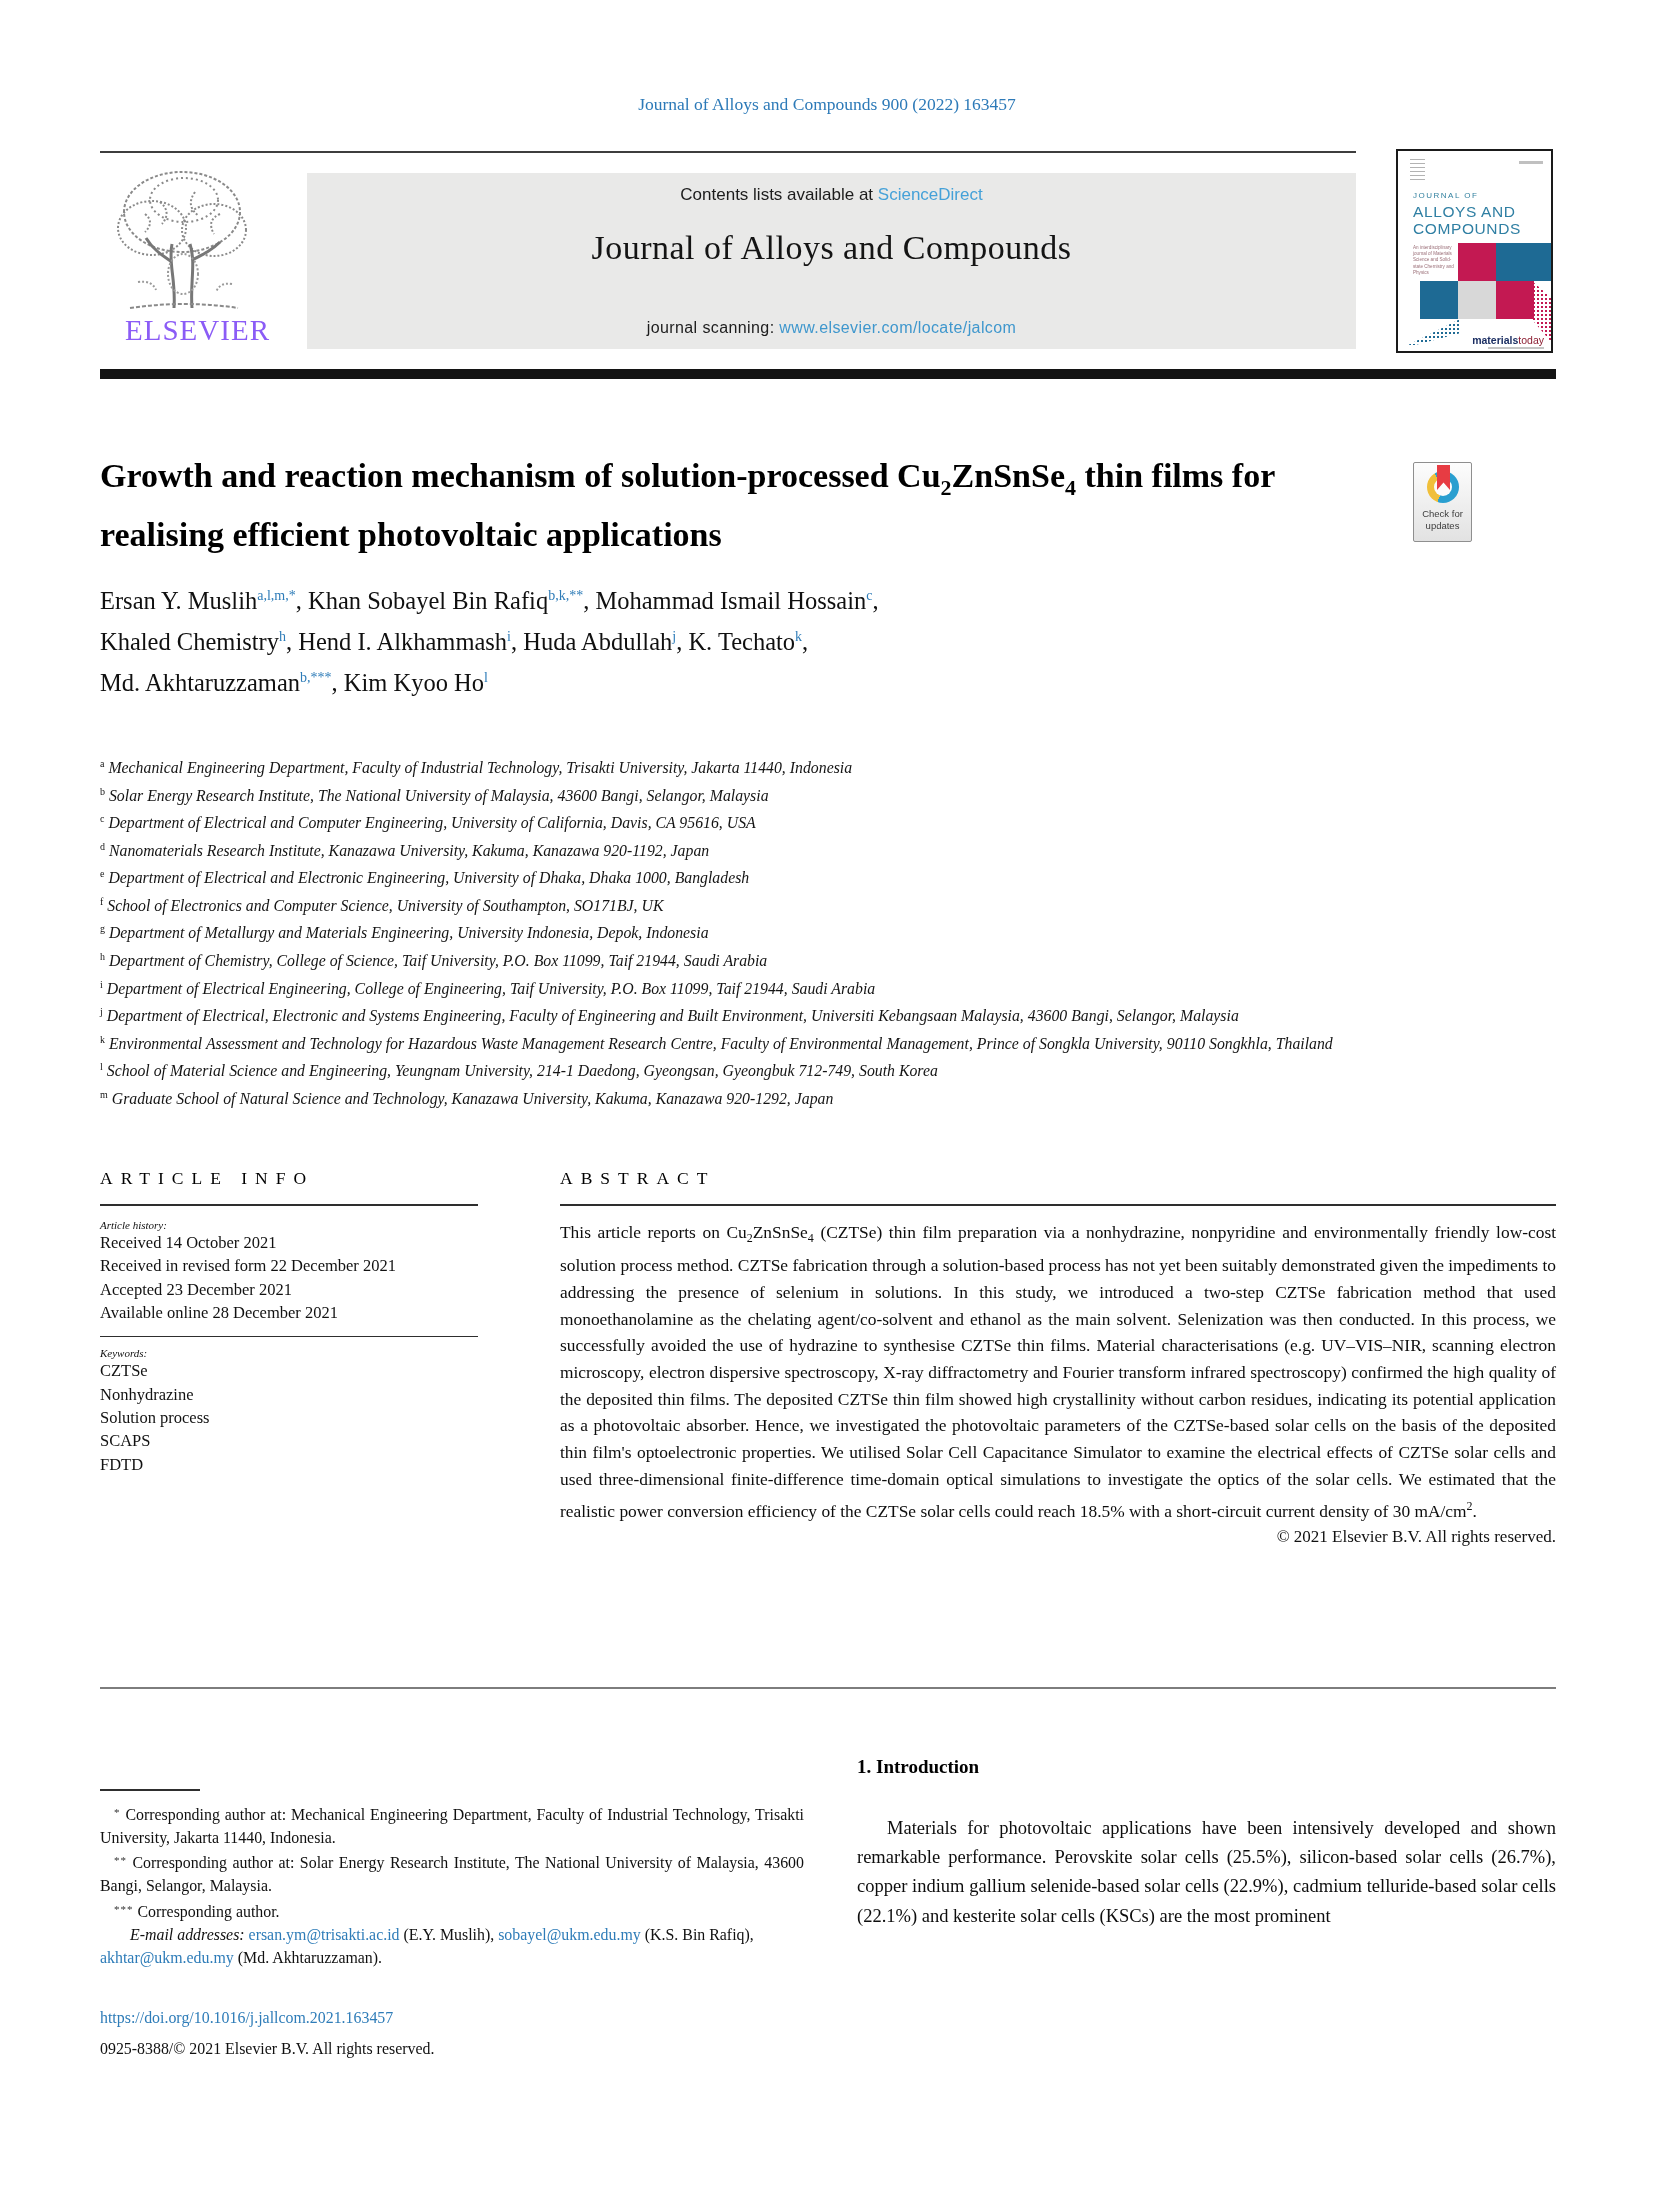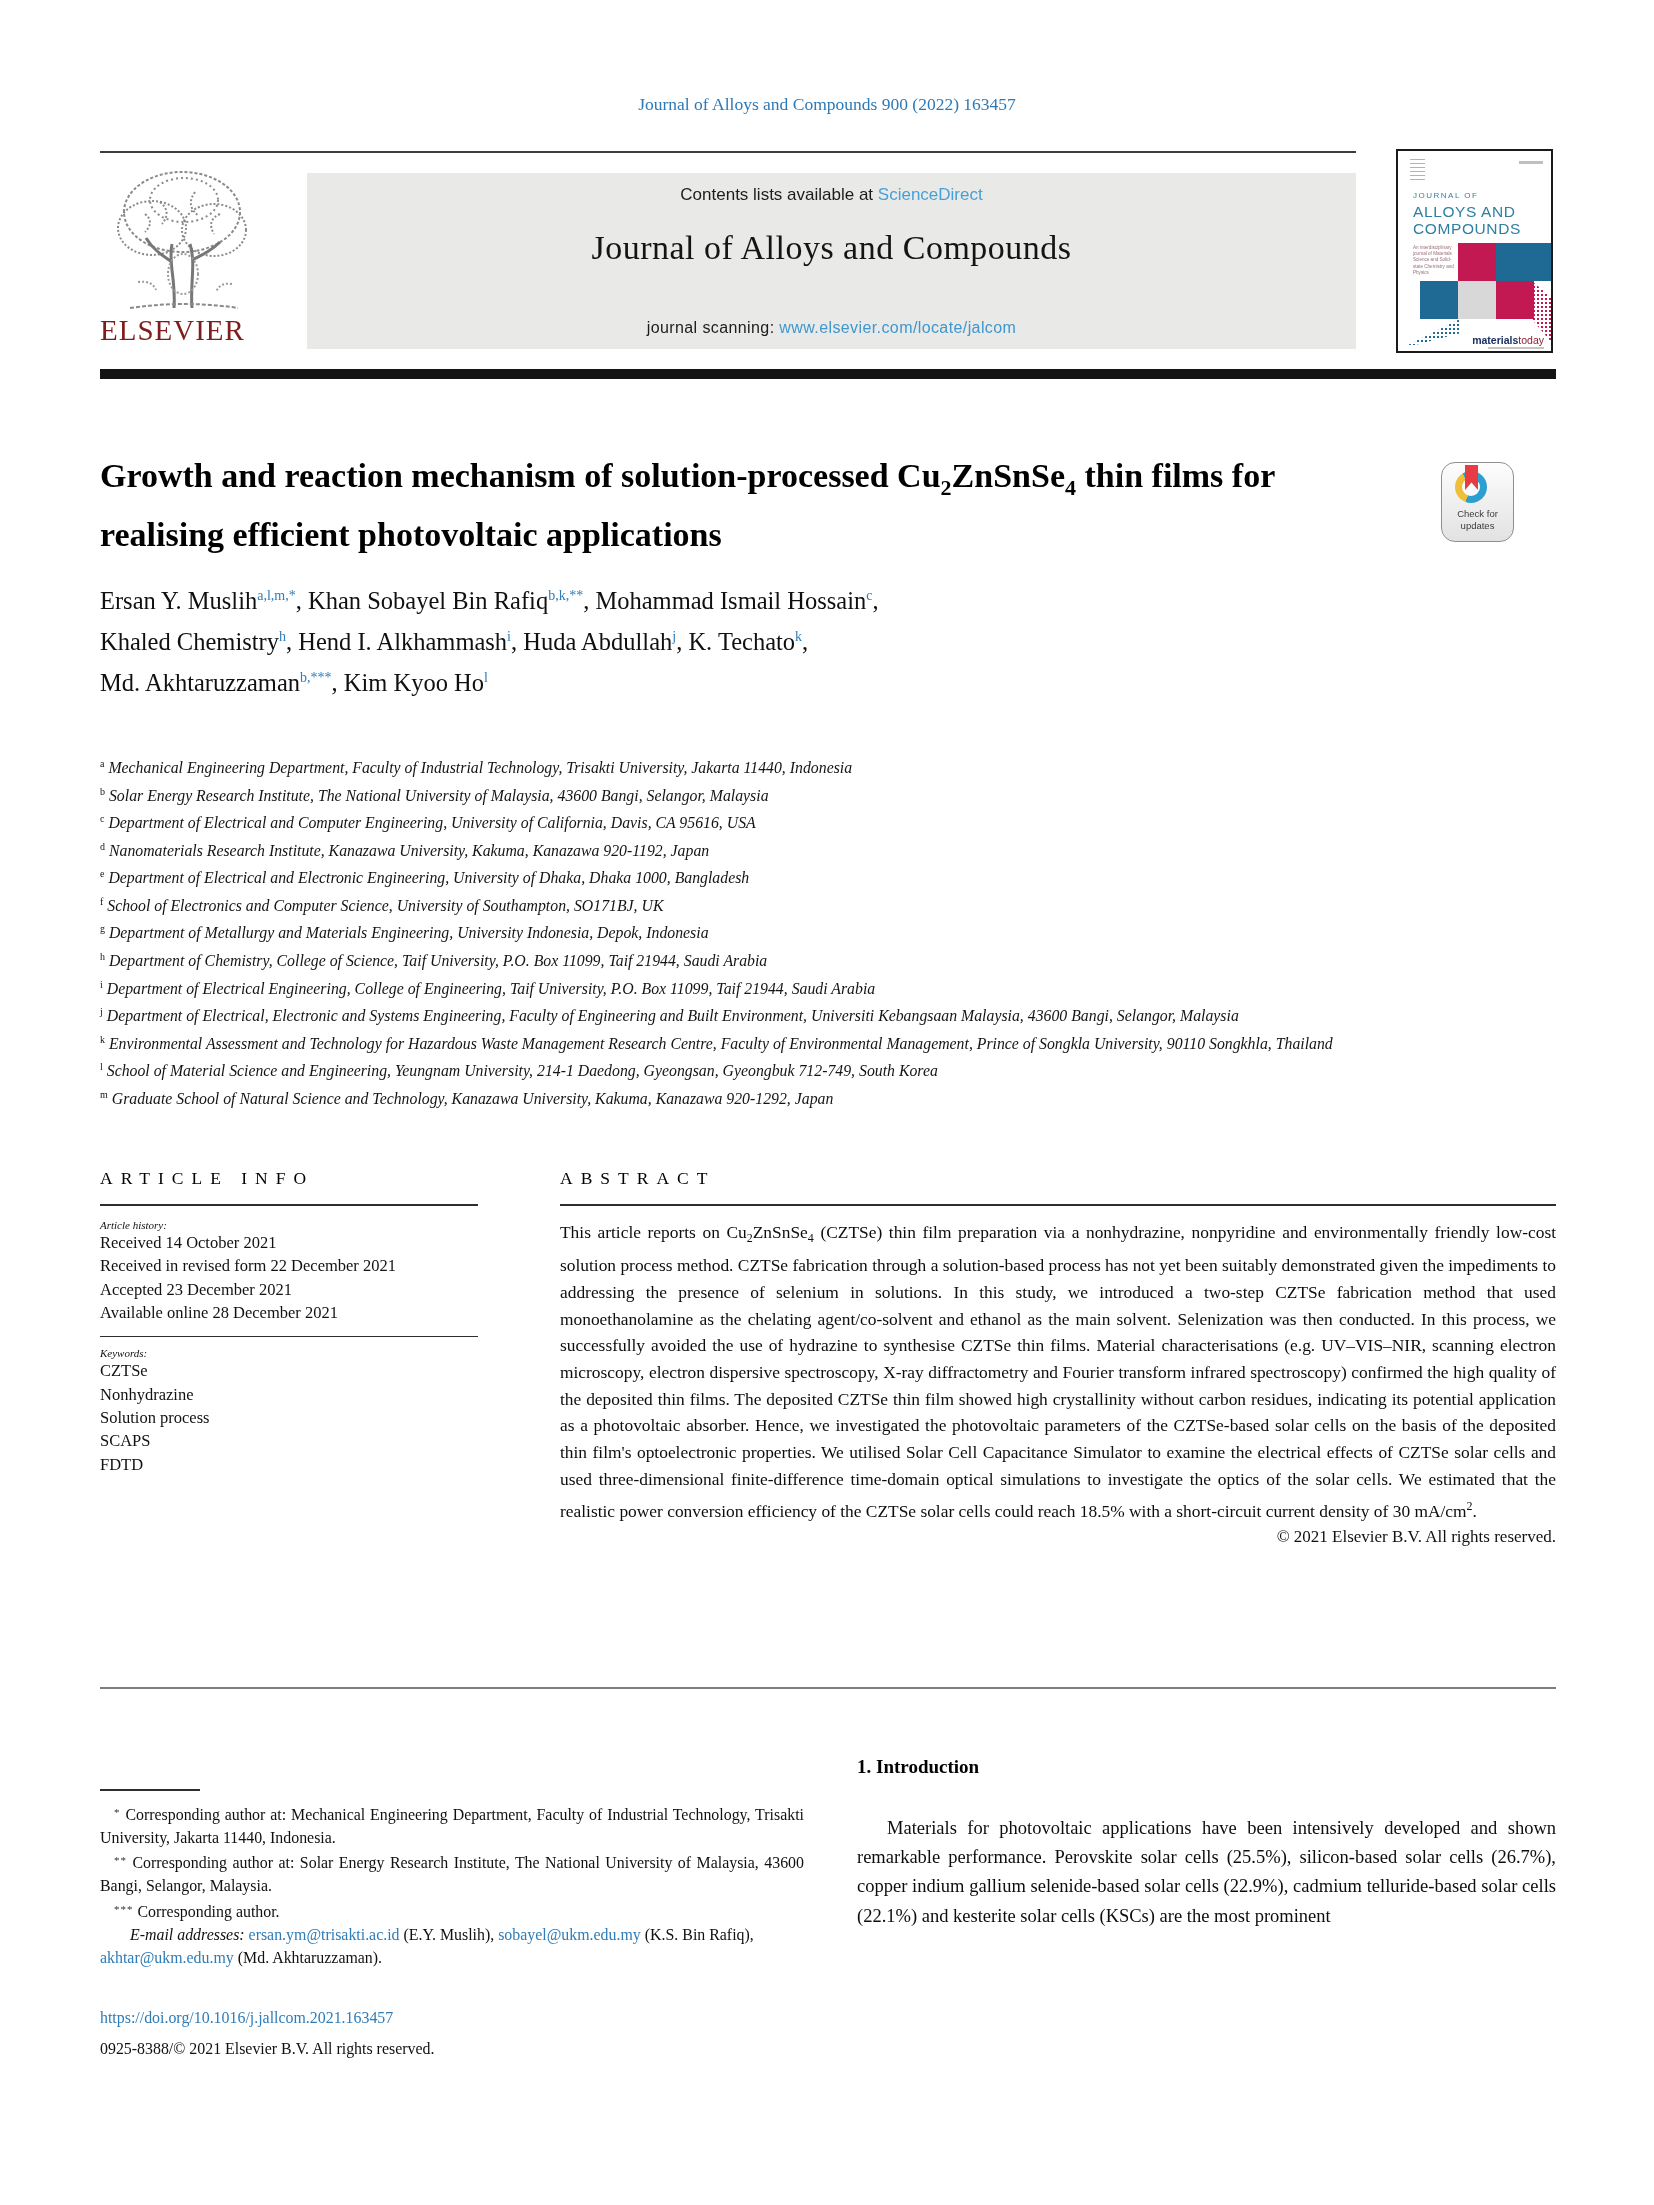--- a/index.html
+++ b/index.html
@@ -14,22 +14,22 @@
   
   .citation {
     position:absolute; top:94px; left:0; width:100%;
     text-align:center; font-size:17.5px; color:#2d7ab8;
   }
   .top-rule { position:absolute; left:100px; top:151px; width:1256px; height:2px; background:#3d3d3d; }
 
   .elsevier-logo { position:absolute; left:100px; top:162px; width:170px; height:188px; }
   .elsevier-logo svg { display:block; }
   .elsevier-wordmark {
-    position:absolute; left:0; top:152px; width:170px; text-align:left;
-    font-size:29px; color:#7f1d1d; letter-spacing:1px; font-family:"Liberation Serif",serif;
+    position:absolute; left:0; top:152px; width:170px; text-align:right;
+    font-size:29px; color:#8b5cf6; letter-spacing:1px; font-family:"Liberation Serif",serif;
   }
 
   .header-box {
     position:absolute; left:307px; top:173px; width:1049px; height:176px;
     background:#e9e9e8; text-align:center;
   }
   .contents-line {
     position:absolute; top:12px; width:100%;
     font-family:"Liberation Sans", sans-serif; font-size:17px; color:#1c1c1c;
   }
@@ -81,22 +81,22 @@
   .black-bar { position:absolute; left:100px; top:369px; width:1456px; height:10px; background:#141414; }
 
   
   .article-title {
     position:absolute; left:100px; top:452px; width:1300px;
     font-size:34px; line-height:47px; color:#000;
   }
   .article-title sub { font-size:22px; }
 
   .badge {
-    position:absolute; left:1413px; top:462px; width:73px; height:80px;
-    background:linear-gradient(#fdfdfd,#e2e2e2); border:1px solid #8f8f8f; border-radius:14px;margin-left:28px;
+    position:absolute; left:1413px; top:462px; width:59px; height:80px;
+    background:linear-gradient(#fdfdfd,#e2e2e2); border:1px solid #8f8f8f; border-radius:2px;
   }
   .badge-ring { position:absolute; left:13px; top:8px; width:32px; height:32px; border-radius:50%;
     background:conic-gradient(from 200deg, #f0bf3a 0 128deg, #2a9fd0 128deg 360deg); }
   .badge-ring::after { content:""; position:absolute; inset:7px; background:#fbfbfb; border-radius:50%; }
   .badge-mark { position:absolute; left:23px; top:2px; width:13px; height:25px; background:#e73c43;
     clip-path:polygon(0 0, 100% 0, 100% 100%, 50% 70%, 0 100%); }
   .badge-text { position:absolute; top:45px; width:100%; text-align:center;
     font-family:"Liberation Sans", sans-serif; font-size:9.5px; line-height:11.5px; color:#3c3c3c; }
 
   .authors {

